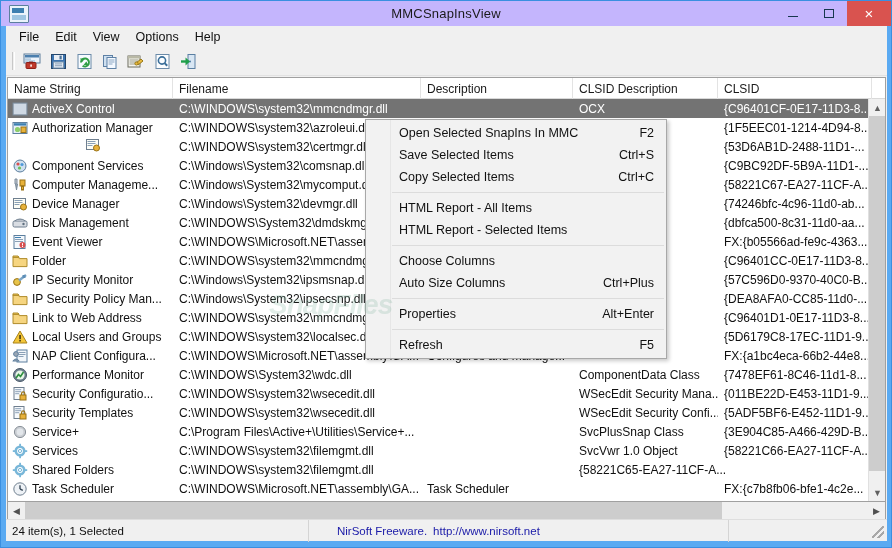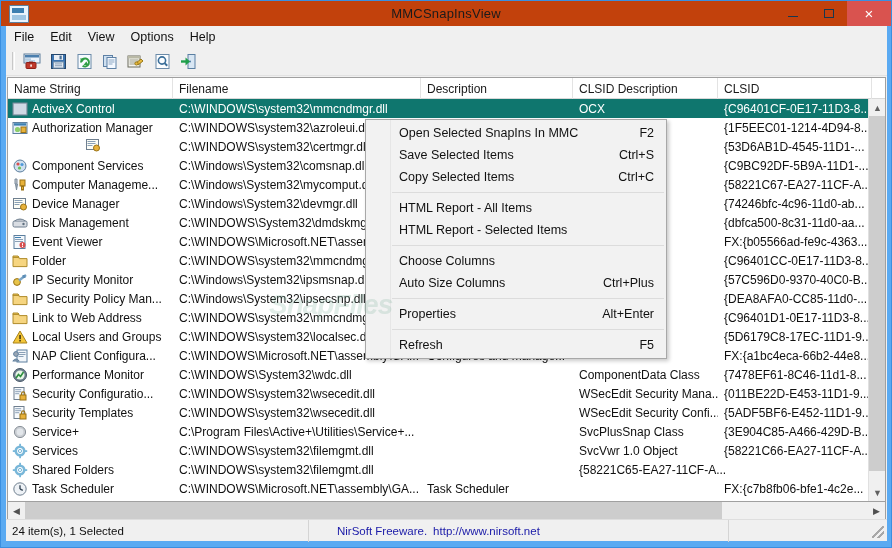--- a/index.html
+++ b/index.html
@@ -12,21 +12,21 @@
   #app {
     position: relative;
     width: 892px; height: 548px;
     background: #5aaaf2;
     border: 1px solid #3a8fe0;
   }
 
   
   .titlebar {
     position: absolute; left: 0; top: 0; width: 890px; height: 25px;
-    background: #c2410c;
+    background: #c4b5fd;
     display: flex; align-items: center;
   }
   .title-icon {
     width: 20px; height: 18px; margin-left: 8px;
     position: relative;
     background: #eaf3fb; border: 1px solid #5b7f9e; border-radius: 1px;
   }
   .title-icon::before {
     content: ""; position: absolute; left: 2px; top: 2px; width: 12px; height: 5px;
     background: #3c7fb1;
@@ -53,21 +53,21 @@
   
   .client {
     position: absolute; left: 5px; top: 25px; width: 881px; height: 515px;
     background: #f0f0f0;
     display: flex; flex-direction: column;
   }
 
   
   .menubar {
     height: 21px; background: #f0f0f0; display: flex; align-items: center;
-    font-size: 12.5px; color: #101010;
+    padding-left: 5px; font-size: 12.5px; color: #101010;
   }
   .menubar .mi { padding: 2px 8px; cursor: default; }
 
   
   .toolbar {
     height: 29px; background: #f0f0f0;
     display: flex; align-items: center; padding-left: 6px; gap: 2px;
     border-bottom: 1px solid #e2e2e2;
   }
   .tb-grip { width: 3px; height: 18px; border-left: 1px solid #c8c8c8; border-right: 1px solid #ffffff; margin-right: 3px; }
@@ -102,21 +102,21 @@
     position: absolute; left: 62px; font-size: 11px; color: #808080;
   }
   .rows {
     position: absolute; left: 0; top: 21px; right: 0; bottom: 0;
     overflow: hidden;
   }
   .row {
     height: 19px; display: flex; align-items: center; font-size: 12px; color: #101010;
     white-space: nowrap;
   }
-  .row.sel { background: #0f766e; color: #ffffff; }
+  .row.sel { background: #737373; color: #ffffff; }
   .cell { overflow: hidden; white-space: nowrap; padding-left: 6px; height: 19px;
           display: flex; align-items: center; }
   .cell.name { padding-left: 4px; gap: 4px; }
   .ico { width: 16px; height: 16px; flex: 0 0 16px; position: relative; }
 
   
   .vsb {
     position: absolute; right: 0; top: 21px; bottom: 0; width: 17px;
     background: #f0f0f0; border-left: 1px solid #e0e0e0; z-index: 6;
   }
@@ -349,21 +349,21 @@
                   <rect x="2.5" y="4" width="8" height="1" fill="#8aa0b6"></rect>
                   <rect x="2.5" y="6" width="8" height="1" fill="#8aa0b6"></rect>
                   <rect x="2.5" y="8" width="5" height="1" fill="#8aa0b6"></rect>
                   <circle cx="11.5" cy="11" r="3" fill="#e8b23a" stroke="#9a7317"></circle>
                 </svg></span>
               <span>Certificates</span>
             </div>
             <div class="cell" style="width: 248px;">C:\WINDOWS\system32\certmgr.dll</div>
             <div class="cell" style="width: 152px;"></div>
             <div class="cell" style="width: 145px;"></div>
-            <div class="cell" style="width: 154px;">{53D6AB1D-4545-11D1-...</div>
+            <div class="cell" style="width: 154px;">{53D6AB1D-2488-11D1-...</div>
           </div>
           <div class="row">
             <div class="cell name" style="width: 165px;">
               <span class="ico"><svg width="16" height="16" viewBox="0 0 16 16">
                   <circle cx="8" cy="8" r="6" fill="#cfe0ef" stroke="#5d7f9e"></circle>
                   <circle cx="6" cy="6" r="1.6" fill="#d94f4f"></circle>
                   <circle cx="10" cy="6.5" r="1.6" fill="#4f9ad9"></circle>
                   <circle cx="7.5" cy="10" r="1.6" fill="#6bbf59"></circle>
                 </svg></span>
               <span>Component Services</span>

